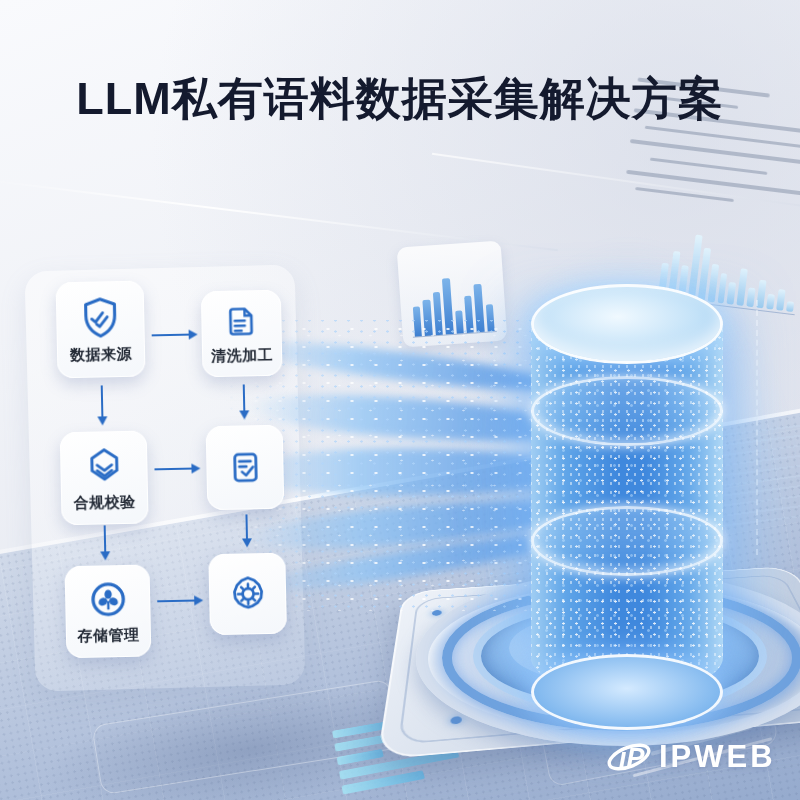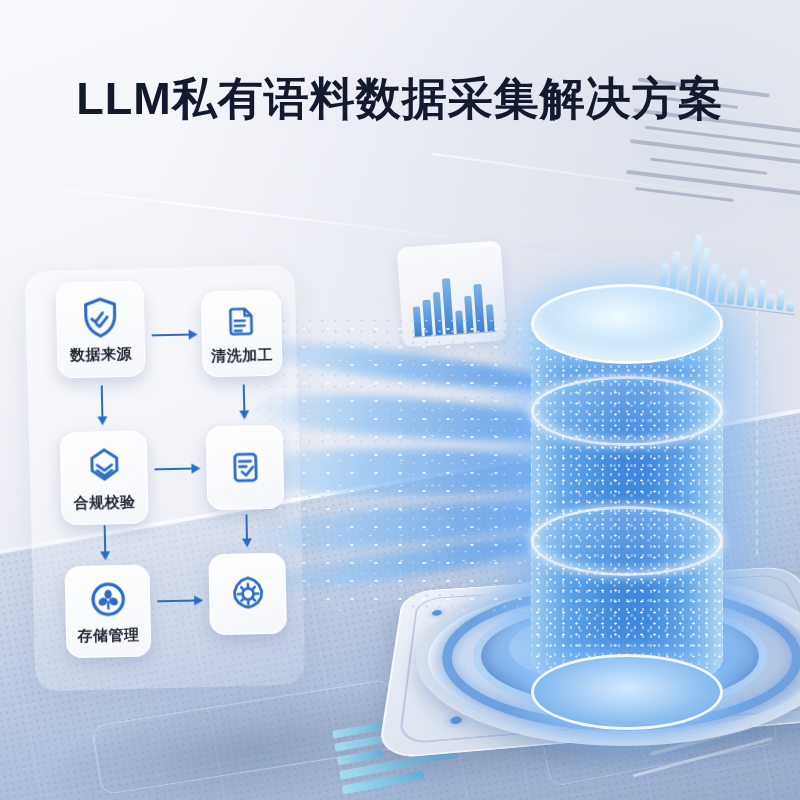--- a/index.html
+++ b/index.html
@@ -318,14 +318,21 @@
 
     <div class="arr-r ar1"></div>
     <div class="arr-r ar2"></div>
     <div class="arr-r ar3"></div>
     <div class="arr-d ad1"></div>
     <div class="arr-d ad2"></div>
     <div class="arr-d ad3"></div>
     <div class="arr-d ad4"></div>
   </div>
 
+  <div class="abs logo">
+    <svg width="46" height="46" viewBox="0 0 46 46">
+      <ellipse cx="23" cy="23" rx="21" ry="9.5" fill="none" stroke="#ffffff" stroke-width="3.4" transform="rotate(-22 23 23)"></ellipse>
+      <text x="13" y="33" font-family="Liberation Sans, sans-serif" font-size="27" font-weight="900" font-style="italic" fill="#ffffff">iP</text>
+    </svg>
+    <span class="logo-text">IPWEB</span>
+  </div>
 
 </div>
 
 </body></html>

